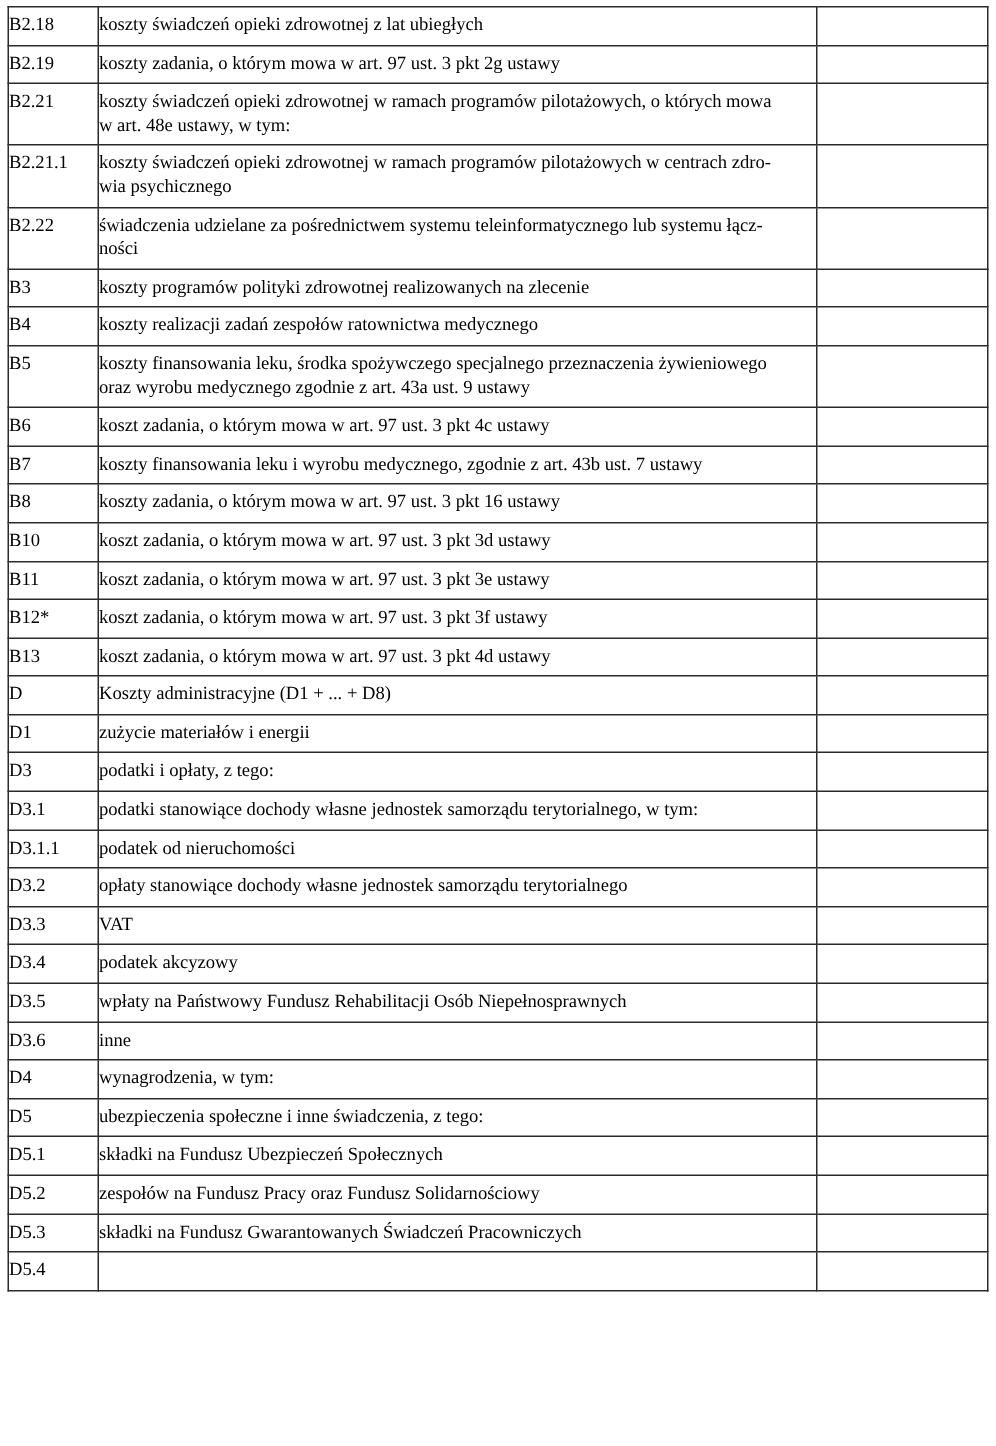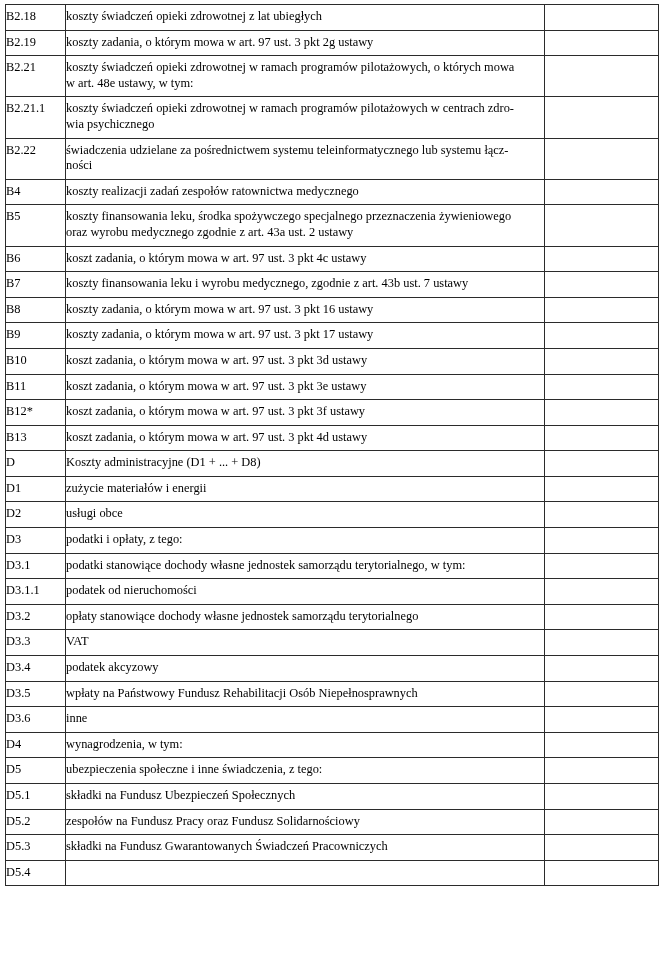--- a/index.html
+++ b/index.html
@@ -98,31 +98,38 @@
         </tr>
         <tr>
           <td class="code">B2.22</td>
           <td class="desc">
             <span class="desc-line">świadczenia udzielane za pośrednictwem systemu teleinformatycznego lub systemu łącz-</span>
             <span class="desc-line">ności</span>
           </td>
           <td class="amount"></td>
         </tr>
         <tr>
+          <td class="code">B3</td>
+          <td class="desc">
+            <span class="desc-line">koszty programów polityki zdrowotnej realizowanych na zlecenie</span>
+          </td>
+          <td class="amount"></td>
+        </tr>
+        <tr>
           <td class="code">B4</td>
           <td class="desc">
             <span class="desc-line">koszty realizacji zadań zespołów ratownictwa medycznego</span>
           </td>
           <td class="amount"></td>
         </tr>
         <tr>
           <td class="code">B5</td>
           <td class="desc">
             <span class="desc-line">koszty finansowania leku, środka spożywczego specjalnego przeznaczenia żywieniowego</span>
-            <span class="desc-line">oraz wyrobu medycznego zgodnie z art. 43a ust. 2 ustawy</span>
+            <span class="desc-line">oraz wyrobu medycznego zgodnie z art. 43a ust. 9 ustawy</span>
           </td>
           <td class="amount"></td>
         </tr>
         <tr>
           <td class="code">B6</td>
           <td class="desc">
             <span class="desc-line">koszt zadania, o którym mowa w art. 97 ust. 3 pkt 4c ustawy</span>
           </td>
           <td class="amount"></td>
         </tr>
@@ -134,27 +141,20 @@
           <td class="amount"></td>
         </tr>
         <tr>
           <td class="code">B8</td>
           <td class="desc">
             <span class="desc-line">koszty zadania, o którym mowa w art. 97 ust. 3 pkt 16 ustawy</span>
           </td>
           <td class="amount"></td>
         </tr>
         <tr>
-          <td class="code">B9</td>
-          <td class="desc">
-            <span class="desc-line">koszty zadania, o którym mowa w art. 97 ust. 3 pkt 17 ustawy</span>
-          </td>
-          <td class="amount"></td>
-        </tr>
-        <tr>
           <td class="code">B10</td>
           <td class="desc">
             <span class="desc-line">koszt zadania, o którym mowa w art. 97 ust. 3 pkt 3d ustawy</span>
           </td>
           <td class="amount"></td>
         </tr>
         <tr>
           <td class="code">B11</td>
           <td class="desc">
             <span class="desc-line">koszt zadania, o którym mowa w art. 97 ust. 3 pkt 3e ustawy</span>
@@ -179,27 +179,20 @@
           <td class="code">D</td>
           <td class="desc">
             <span class="desc-line">Koszty administracyjne (D1 + ... + D8)</span>
           </td>
           <td class="amount"></td>
         </tr>
         <tr>
           <td class="code">D1</td>
           <td class="desc">
             <span class="desc-line">zużycie materiałów i energii</span>
-          </td>
-          <td class="amount"></td>
-        </tr>
-        <tr>
-          <td class="code">D2</td>
-          <td class="desc">
-            <span class="desc-line">usługi obce</span>
           </td>
           <td class="amount"></td>
         </tr>
         <tr>
           <td class="code">D3</td>
           <td class="desc">
             <span class="desc-line">podatki i opłaty, z tego:</span>
           </td>
           <td class="amount"></td>
         </tr>

